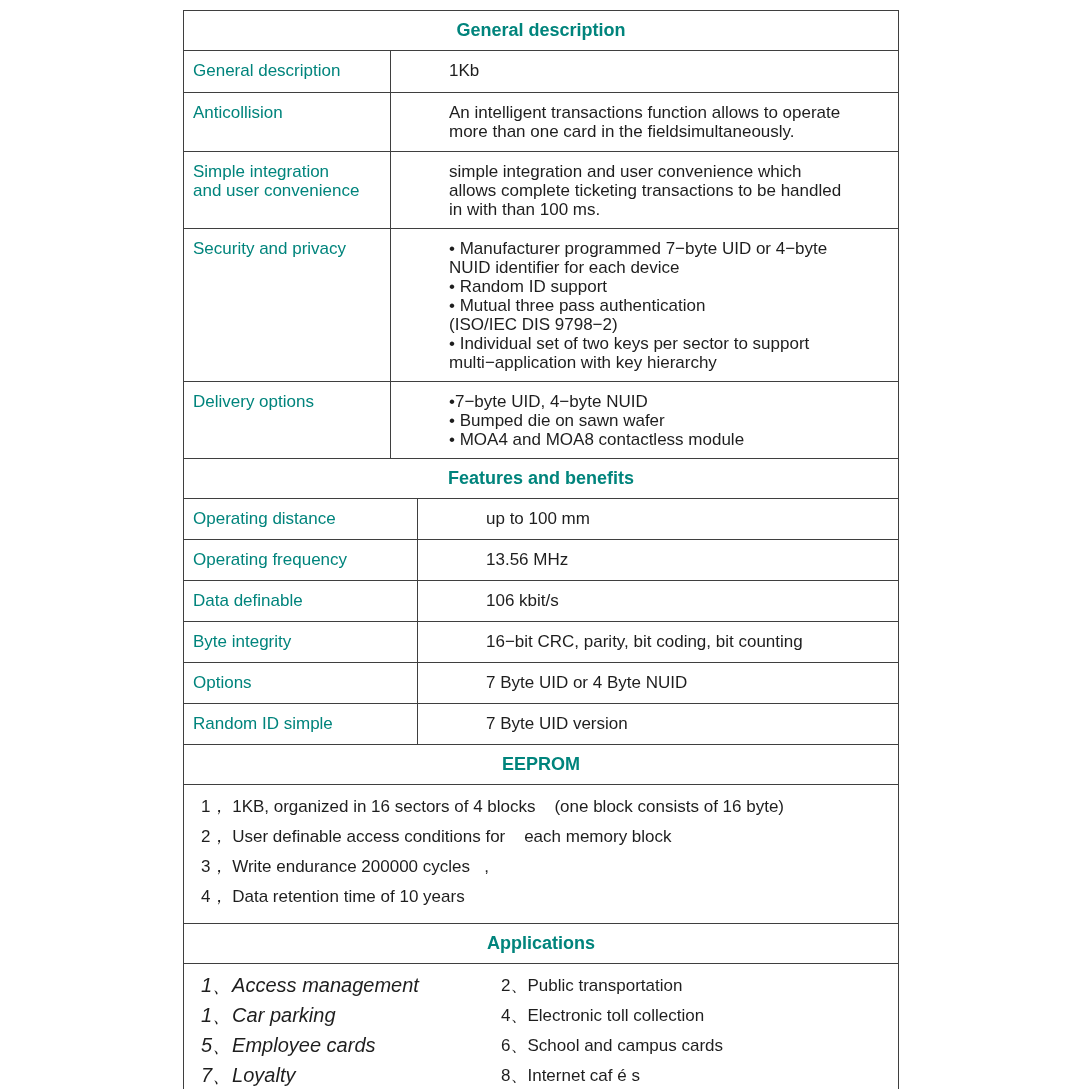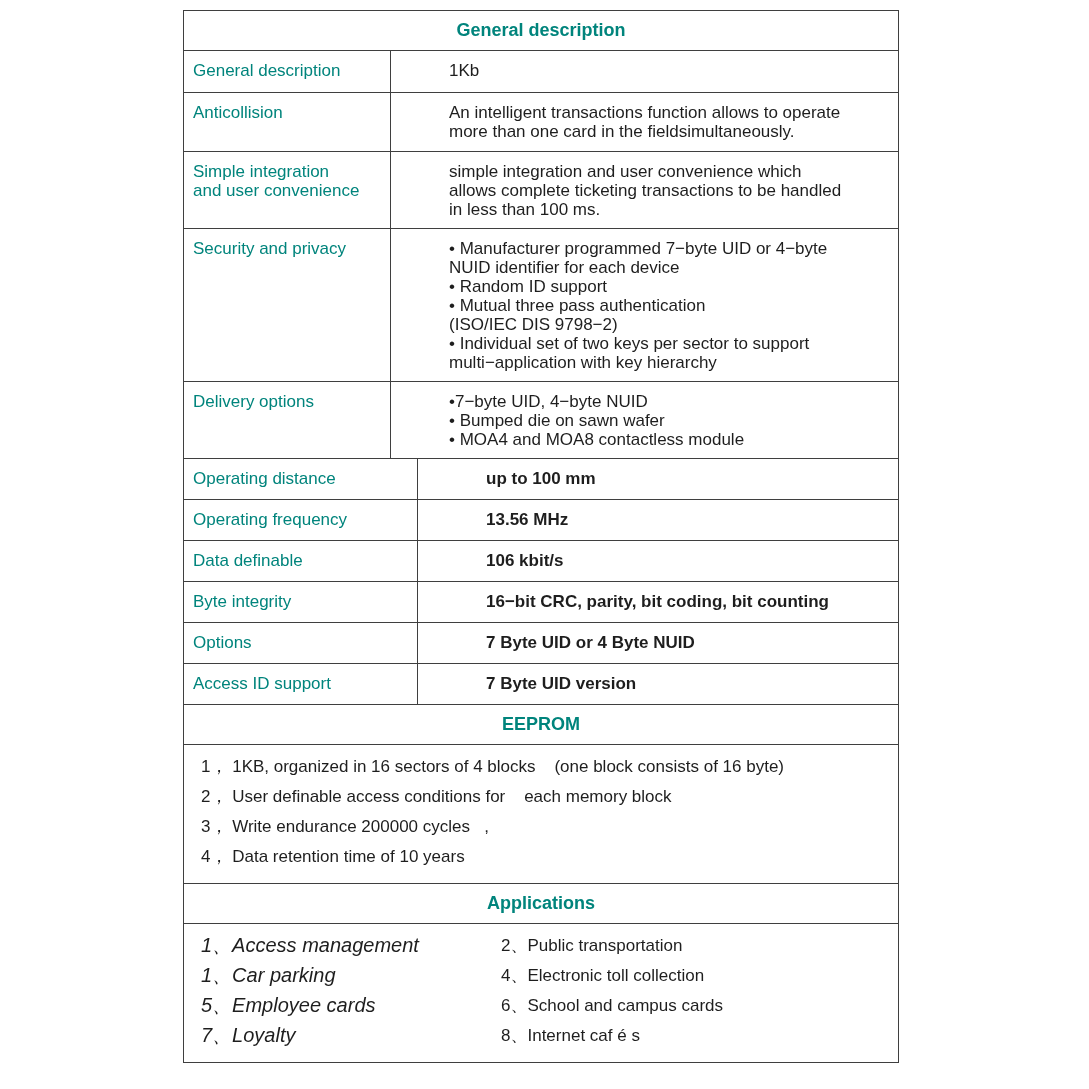--- a/index.html
+++ b/index.html
@@ -48,21 +48,21 @@
   .val{
     color:var(--text);
     font-size:17px;
     line-height:19px;
     padding:10px 12px 9px 58px;
     white-space:pre-line;
     flex:1 1 auto;
   }
   .sec-g .lbl{ width:207px; }
   .sec-f .lbl{ width:234px; }
-  .sec-f .val{ padding-left:68px;font-weight:bold; }
+  .sec-f .val{ padding-left:68px; }
   .mh42{ min-height:42px; }
   .mh59{ min-height:59px; }
   .mh75{ min-height:75px; }
   .mh149{ min-height:149px; }
   .mh71{ min-height:71px; }
   .mh41{ min-height:41px; }
   .listsec{
     border-bottom:1px solid var(--border);
     padding:12px 10px 6px 17px;
     min-height:130px;
@@ -113,39 +113,40 @@
   <div class="row sec-g mh59">
     <div class="lbl">Anticollision</div>
     <div class="val">An intelligent transactions function allows to operate
 more than one card in the fieldsimultaneously.</div>
   </div>
   <div class="row sec-g mh75">
     <div class="lbl">Simple integration
 and user convenience</div>
     <div class="val">simple integration and user convenience which
 allows complete ticketing transactions to be handled
-in less than 100 ms.</div>
+in with than 100 ms.</div>
   </div>
   <div class="row sec-g mh149">
     <div class="lbl">Security and privacy</div>
     <div class="val">• Manufacturer programmed 7−byte UID or 4−byte
 NUID identifier for each device
 • Random ID support
 • Mutual three pass authentication
 (ISO/IEC DIS 9798−2)
 • Individual set of two keys per sector to support
 multi−application with key hierarchy</div>
   </div>
   <div class="row sec-g mh71">
     <div class="lbl">Delivery options</div>
     <div class="val">•7−byte UID, 4−byte NUID
 • Bumped die on sawn wafer
 • MOA4 and MOA8 contactless module</div>
   </div>
 
+  <div class="hdr">Features and benefits</div>
 
   <div class="row sec-f mh41">
     <div class="lbl">Operating distance</div>
     <div class="val">up to 100 mm</div>
   </div>
   <div class="row sec-f mh41">
     <div class="lbl">Operating frequency</div>
     <div class="val">13.56 MHz</div>
   </div>
   <div class="row sec-f mh41">
@@ -154,21 +155,21 @@
   </div>
   <div class="row sec-f mh41">
     <div class="lbl">Byte integrity</div>
     <div class="val">16−bit CRC, parity, bit coding, bit counting</div>
   </div>
   <div class="row sec-f mh41">
     <div class="lbl">Options</div>
     <div class="val">7 Byte UID or 4 Byte NUID</div>
   </div>
   <div class="row sec-f mh41">
-    <div class="lbl">Access ID support</div>
+    <div class="lbl">Random ID simple</div>
     <div class="val">7 Byte UID version</div>
   </div>
 
   <div class="hdr">EEPROM</div>
 
   <div class="listsec">
     <div class="list-item">1， 1KB, organized in 16 sectors of 4 blocks    (one block consists of 16 byte)</div>
     <div class="list-item">2， User definable access conditions for    each memory block</div>
     <div class="list-item">3， Write endurance 200000 cycles   ,</div>
     <div class="list-item">4， Data retention time of 10 years</div>

